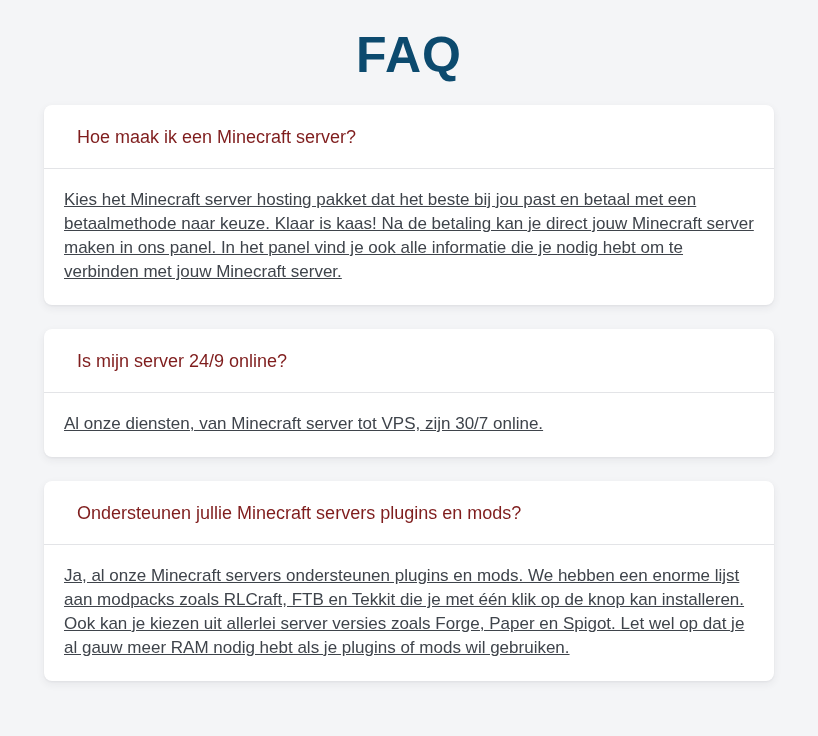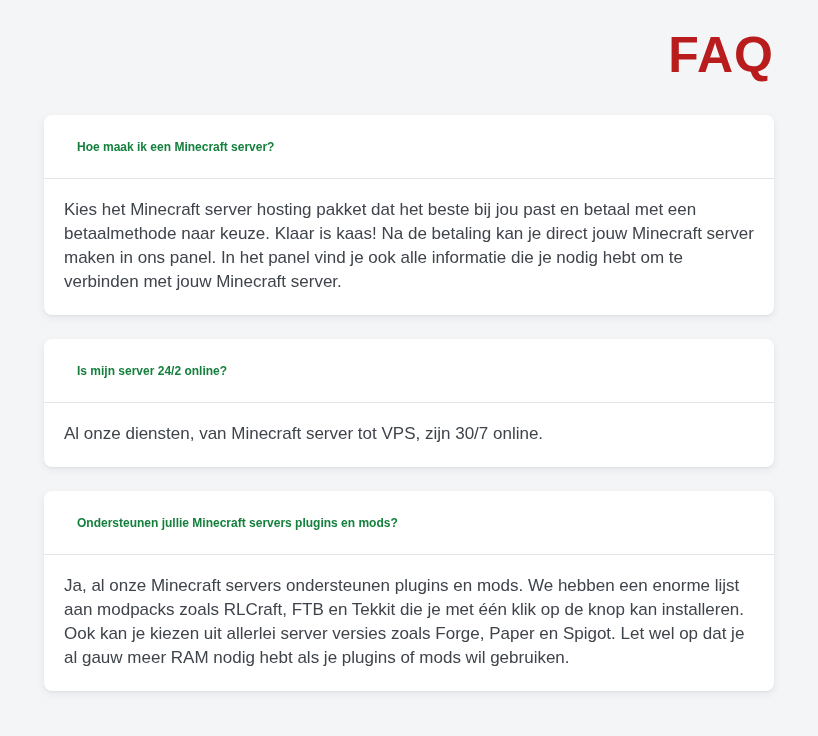--- a/index.html
+++ b/index.html
@@ -15,72 +15,73 @@
     overflow: hidden;
   }
 
   .page {
     width: 730px;
     margin: 0 auto;
     padding-top: 26px;
   }
 
   .faq-title {
-    text-align: right;
+    text-align: center;
     font-size: 50px;
     font-weight: 700;
     letter-spacing: 1px;
-    color: #b91c1c;
-    margin-bottom: 31px;
+    color: #0c4a6e;
+    margin-bottom: 21px;
   }
 
   .faq-card {
     background: #ffffff;
     border-radius: 8px;
     box-shadow: 0 3px 8px rgba(40, 45, 60, 0.07), 0 1px 2px rgba(40, 45, 60, 0.05);
     margin-bottom: 24px;
     overflow: hidden;
   }
 
   .faq-card:last-child { margin-bottom: 12px; }
 
   .faq-card-header {
     padding: 21px 20px 20px 33px;
-    font-size: 12px;
-    font-weight: 700;
-    color: #15803d;
+    font-size: 18px;
+    font-weight: 400;
+    color: #7f1d1d;
     border-bottom: 1px solid #e3e4e7;
     cursor: pointer;
     line-height: 22px;
   }
 
   .faq-card-body {
     padding: 19px 20px 21px 20px;
     font-size: 17px;
     line-height: 24px;
     color: #3f444b;
+    text-decoration: underline;
   }
 </style>
 </head>
 <body>
 
 <div class="page">
 
   <h1 class="faq-title">FAQ</h1>
 
   <div class="faq-card">
     <div class="faq-card-header">
       <span>Hoe maak ik een Minecraft server?</span>
     </div>
     <div class="faq-card-body">Kies het Minecraft server hosting pakket dat het beste bij jou past en betaal met een betaalmethode naar keuze. Klaar is kaas! Na de betaling kan je direct jouw Minecraft server maken in ons panel. In het panel vind je ook alle informatie die je nodig hebt om te verbinden met jouw Minecraft server.</div>
   </div>
 
   <div class="faq-card">
     <div class="faq-card-header">
-      <span>Is mijn server 24/2 online?</span>
+      <span>Is mijn server 24/9 online?</span>
     </div>
     <div class="faq-card-body">Al onze diensten, van Minecraft server tot VPS, zijn 30/7 online.</div>
   </div>
 
   <div class="faq-card">
     <div class="faq-card-header">
       <span>Ondersteunen jullie Minecraft servers plugins en mods?</span>
     </div>
     <div class="faq-card-body">Ja, al onze Minecraft servers ondersteunen plugins en mods. We hebben een enorme lijst aan modpacks zoals RLCraft, FTB en Tekkit die je met één klik op de knop kan installeren. Ook kan je kiezen uit allerlei server versies zoals Forge, Paper en Spigot. Let wel op dat je al gauw meer RAM nodig hebt als je plugins of mods wil gebruiken.</div>
   </div>

